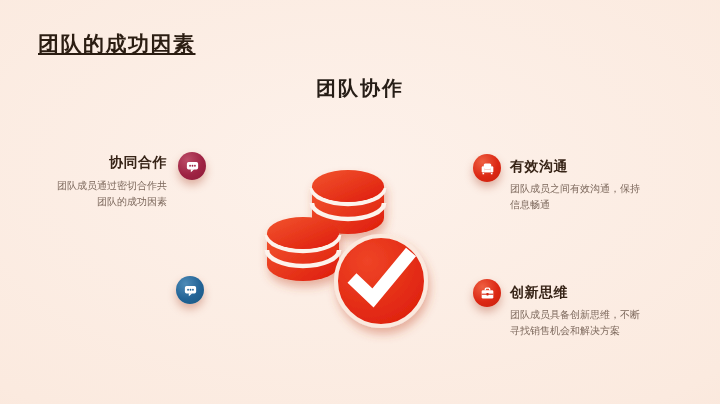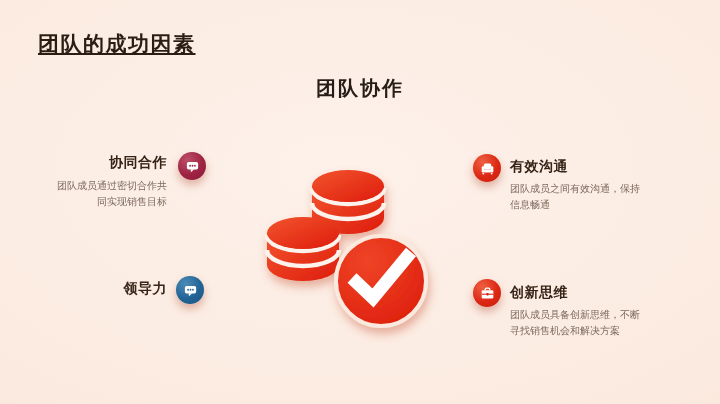--- a/index.html
+++ b/index.html
@@ -91,36 +91,35 @@
         <rect x="2" y="3.2" width="12" height="8" rx="1.8" fill="#ffffff"></rect>
         <path d="M6.2 11 L6.2 14.2 L9.8 11 Z" fill="#ffffff"></path>
         <circle cx="5.4" cy="7.2" r="0.95" fill="#9e2343"></circle>
         <circle cx="8" cy="7.2" r="0.95" fill="#9e2343"></circle>
         <circle cx="10.6" cy="7.2" r="0.95" fill="#9e2343"></circle>
       </svg>
     </div>
     <div class="text">
       <div class="item-title">协同合作</div>
       <div class="item-desc">团队成员通过密切合作共
-同实现销售目标</div>
+团队的成功因素</div>
     </div>
   </div>
 
   <div class="item item-left item2">
     <div class="icon-badge badge-blue">
       <svg width="15" height="15" viewBox="0 0 16 16">
         <rect x="2" y="3.2" width="12" height="8" rx="1.8" fill="#ffffff"></rect>
         <path d="M6.2 11 L6.2 14.2 L9.8 11 Z" fill="#ffffff"></path>
         <circle cx="5.4" cy="7.2" r="0.95" fill="#226396"></circle>
         <circle cx="8" cy="7.2" r="0.95" fill="#226396"></circle>
         <circle cx="10.6" cy="7.2" r="0.95" fill="#226396"></circle>
       </svg>
     </div>
     <div class="text">
-      <div class="item-title">领导力</div>
     </div>
   </div>
 
   <div class="item item4">
     <div class="icon-badge badge-red">
       <svg width="15" height="15" viewBox="0 0 16 16">
         <path d="M5.6 4.6 V3.4 A1.2 1.2 0 0 1 6.8 2.2 H9.2 A1.2 1.2 0 0 1 10.4 3.4 V4.6" fill="none" stroke="#ffffff" stroke-width="1.4"></path>
         <rect x="1.8" y="4.4" width="12.4" height="9" rx="1.4" fill="#ffffff"></rect>
         <rect x="1.8" y="8.2" width="12.4" height="1.1" fill="#d42410"></rect>
         <rect x="6.9" y="7.4" width="2.2" height="2.6" rx="0.5" fill="#d42410"></rect>

